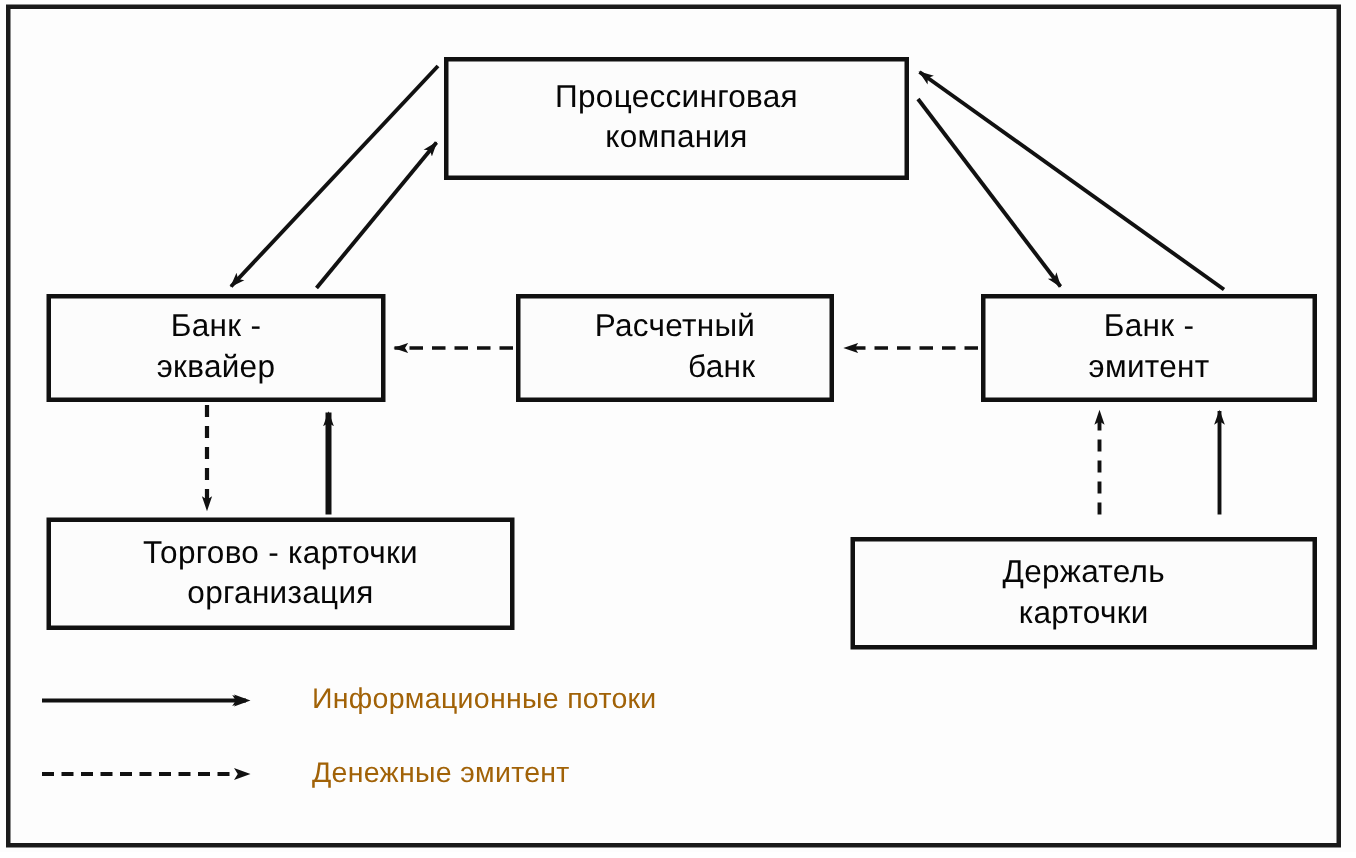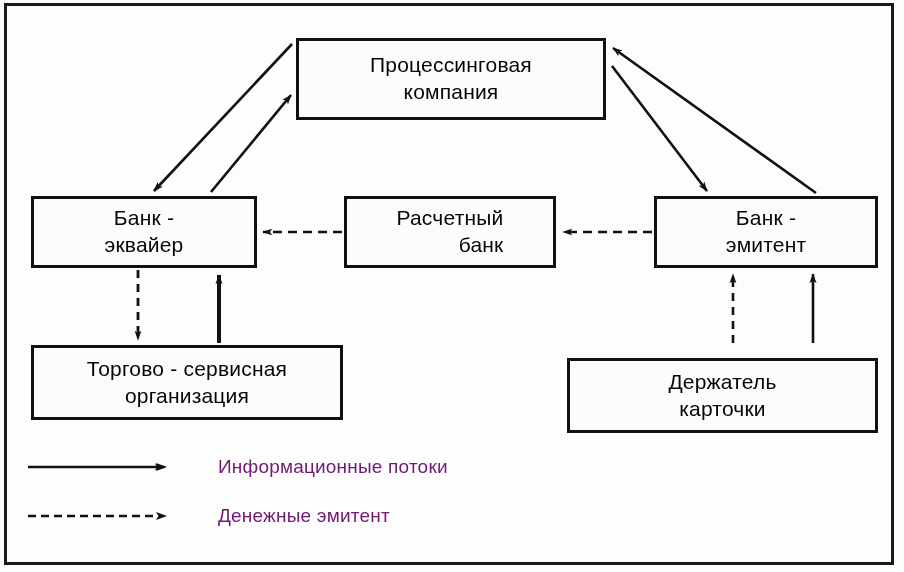--- a/index.html
+++ b/index.html
@@ -70,22 +70,22 @@
   #legend-info  { left: 28px; top: 456px; }
   #legend-money { left: 28px; top: 505px; }
   .legend-key {
     width: 146px;
     height: 22px;
     position: relative;
     flex: 0 0 auto;
   }
   .legend-text {
     font-size: 19px;
-    color: #701a75;
-    margin-left: 44px;
+    color: #a16207;
+    margin-left: 34px;
     white-space: nowrap;
     letter-spacing: 0.2px;
   }
 </style>
 </head>
 <body>
 
 <div id="canvas">
   <div id="frame"></div>
 
@@ -134,21 +134,21 @@
     <span class="label">Расчетный
 банк</span>
   </div>
 
   <div class="node" id="node-issuer">
     <span class="label">Банк -
 эмитент</span>
   </div>
 
   <div class="node" id="node-merchant">
-    <span class="label">Торгово - сервисная
+    <span class="label">Торгово - карточки
 организация</span>
   </div>
 
   <div class="node" id="node-cardholder">
     <span class="label">Держатель
 карточки</span>
   </div>
 
   <div class="legend-row" id="legend-info">
     <div class="legend-key">

